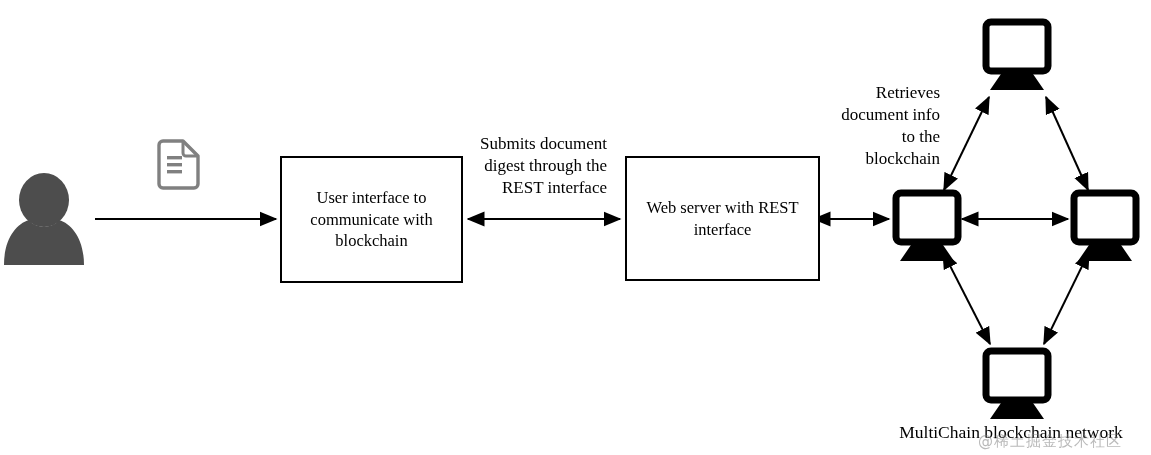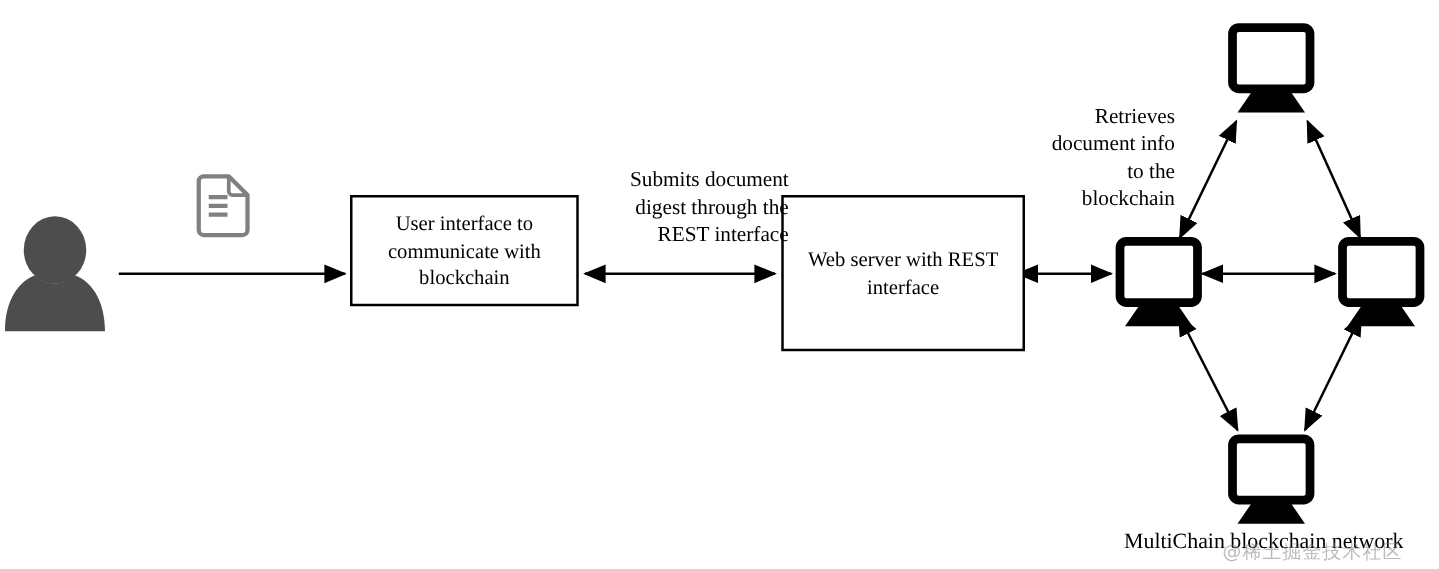--- a/index.html
+++ b/index.html
@@ -141,33 +141,33 @@
       <rect x="1074" y="193" width="62" height="49" rx="5" ry="5" fill="#ffffff" stroke="#000000" stroke-width="7"></rect>
       <path d="M1089,245 h32 l11,16 h-54 z" fill="#000000"></path>
     </g>
 
     <g>
       <rect x="986" y="351" width="62" height="49" rx="5" ry="5" fill="#ffffff" stroke="#000000" stroke-width="7"></rect>
       <path d="M1001,403 h32 l11,16 h-54 z" fill="#000000"></path>
     </g>
   </svg>
 
-  <div class="node-box" style="left:280px; top:156px; width:183px; height:89px;">
+  <div class="node-box" style="left:280px; top:156px; width:183px; height:127px;">
     <span class="inner">User interface to
 communicate with
 blockchain</span>
   </div>
 
   <div class="node-box" style="left:625px; top:156px; width:195px; height:125px;">
     <span class="inner">Web server with REST
 interface</span>
   </div>
 
 
-  <div class="edge-label" style="left:466px; top:133px; width:165px;">Submits document
+  <div class="edge-label" style="left:442px; top:133px; width:165px;">Submits document
 digest through the
 REST interface</div>
 
   <div class="edge-label" style="left:820px; top:82px; width:120px;">Retrieves
 document info
 to the
 blockchain</div>
 
   <div class="caption" style="left:866px; top:422px; width:290px;">MultiChain blockchain network</div>
 

